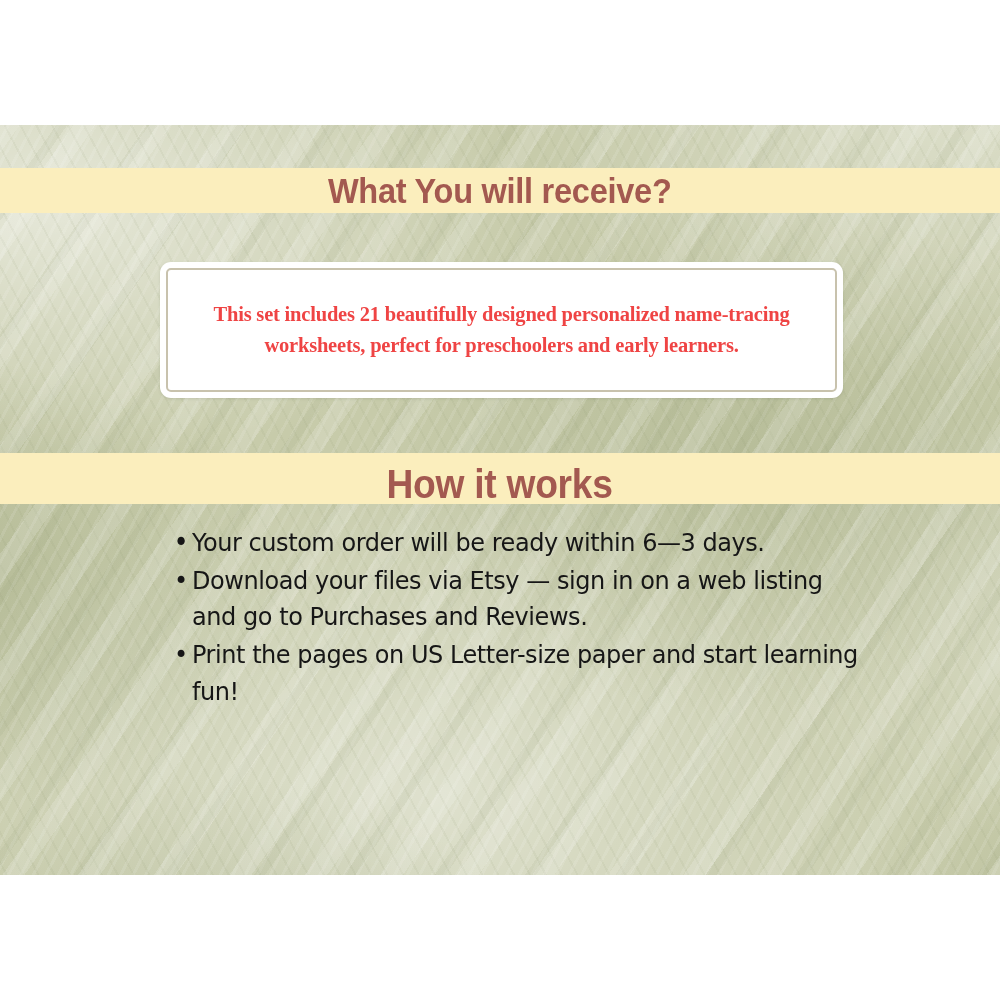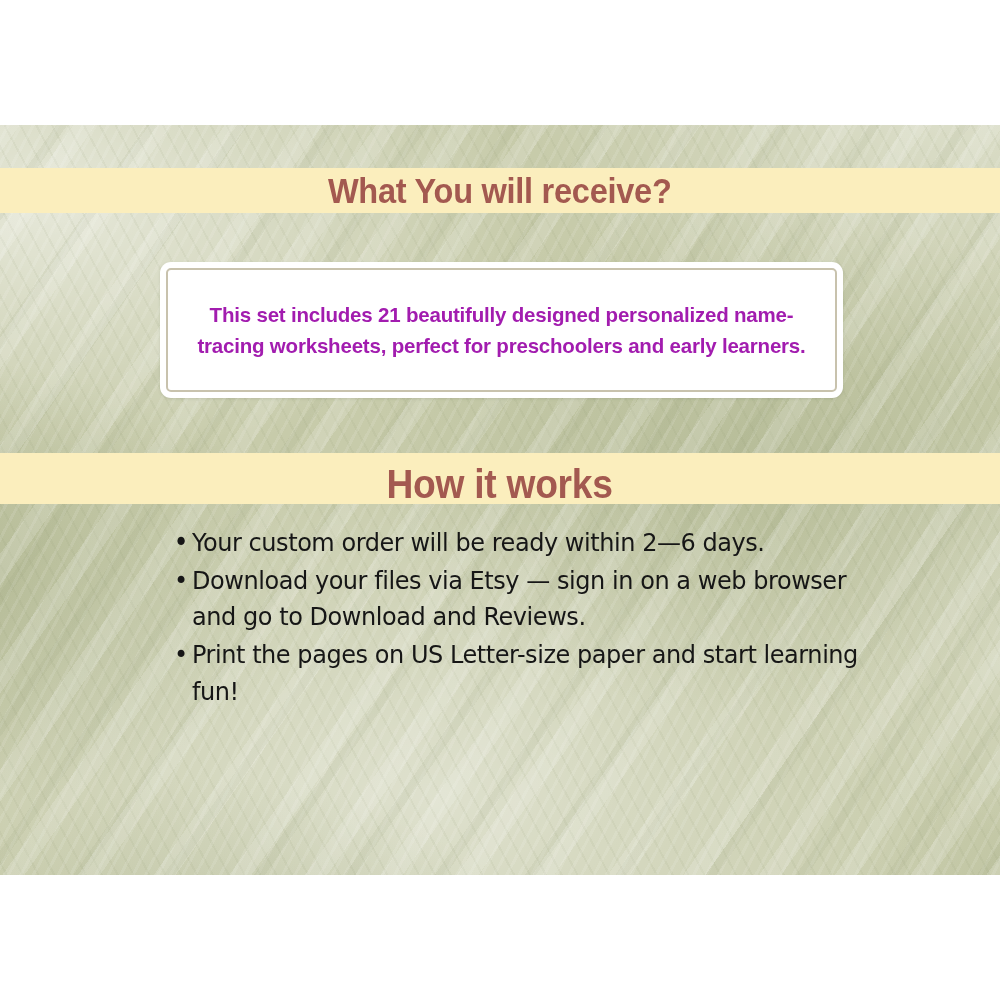--- a/index.html
+++ b/index.html
@@ -129,25 +129,25 @@
     box-sizing: border-box;
     border: 2px solid #c8c2ad;
     border-radius: 5px;
     background: #ffffff;
     display: flex;
     align-items: center;
     justify-content: center;
     padding: 6px 22px;
   }
   .card-text {
-    font-family: Liberation Sans, sans-serif;
+    font-family: Liberation Serif, serif;
     font-weight: 700;
     font-size: 20.5px;
     line-height: 1.52;
-    color: #a21caf;
+    color: #ef4444;
     text-align: center;
     letter-spacing: -0.2px;
   }
 
   
   .steps {
     position: absolute;
     left: 172px;
     top: 524px;
     width: 700px;
@@ -206,25 +206,25 @@
   <div class="band band-2">
     <div class="band-title">How it works</div>
   </div>
 
   <ul class="steps">
     <li class="step">
       <span class="dot">•</span>
     </li>
     <li class="step">
       <span class="dot">•</span>
-      <span>Your custom order will be ready within 2—6 days.</span>
-    </li>
-    <li class="step">
-      <span class="dot">•</span>
-      <span>Download your files via Etsy — sign in on a web browser and go to Download and Reviews.</span>
+      <span>Your custom order will be ready within 6—3 days.</span>
+    </li>
+    <li class="step">
+      <span class="dot">•</span>
+      <span>Download your files via Etsy — sign in on a web listing and go to Purchases and Reviews.</span>
     </li>
     <li class="step">
       <span class="dot">•</span>
       <span>Print the pages on US Letter-size paper and start learning fun!</span>
     </li>
   </ul>
 
 </div>
 
 </body></html>

